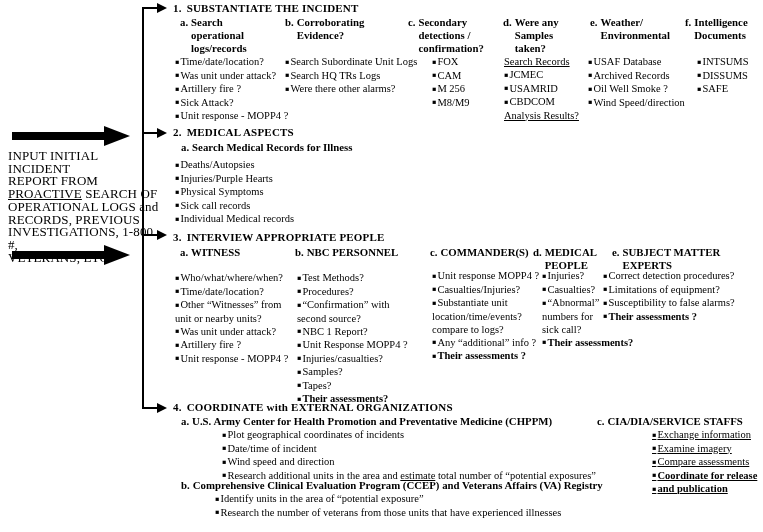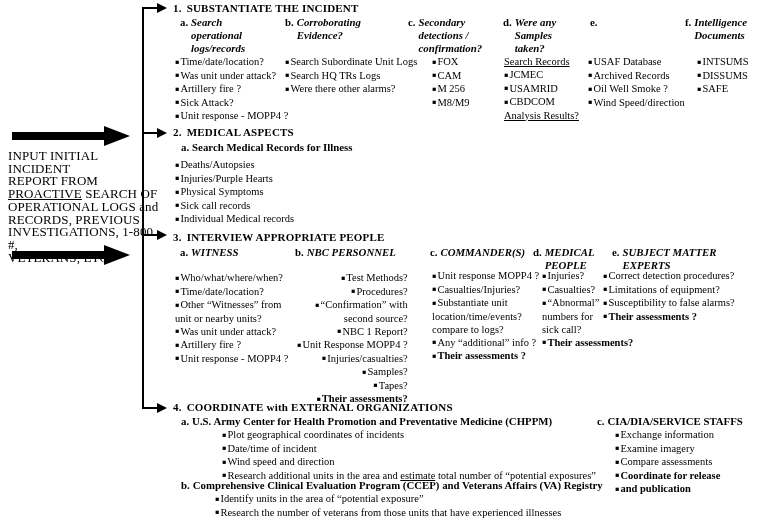--- a/index.html
+++ b/index.html
@@ -1,21 +1,21 @@
 <!DOCTYPE html>
 <html><head>
 <meta charset="utf-8">
 <style>
   html,body{margin:0;padding:0;background:#fff;}
   .canvas{position:relative;width:763px;height:532px;background:#fff;overflow:hidden;
           font-family:"Liberation Serif","DejaVu Serif",serif;color:#000;}
   .abs{position:absolute;}
   .b{font-weight:bold;}
   .u{text-decoration:underline;}
-  .pre{white-space:pre-line;font-style:italic;}
+  .pre{white-space:pre-line;}
   
   .vline{width:2px;background:#000;}
   .hline{height:2px;background:#000;}
   .ah{width:0;height:0;border-top:5px solid transparent;border-bottom:5px solid transparent;border-left:10px solid #000;}
   
   .ba-body{height:8px;background:#000;}
   .ba-head{width:0;height:0;border-top:10px solid transparent;border-bottom:10px solid transparent;border-left:26px solid #000;}
   
   .leftnote{left:8px;top:150px;width:152px;font-size:13px;line-height:12.7px;letter-spacing:.1px;}
   
@@ -85,20 +85,22 @@
 confirmation?</span>
   </div>
   <div class="abs colhead" style="left:503px;top:16px;">
     <span class="lt">d.</span>
       <span class="pre">Were any
 Samples
 taken?</span>
   </div>
   <div class="abs colhead" style="left:590px;top:16px;">
     <span class="lt">e.</span>
+      <span class="pre">Weather/
+Environmental</span>
   </div>
   <div class="abs colhead" style="left:685px;top:16px;">
     <span class="lt">f.</span>
       <span class="pre">Intelligence
 Documents</span>
   </div>
   <div class="abs list" style="left:175px;top:55px;">
       <div class="li"><span class="sq">▪</span><span>Time/date/location?</span></div>
       <div class="li"><span class="sq">▪</span><span>Was unit under attack?</span></div>
       <div class="li"><span class="sq">▪</span><span>Artillery fire ?</span></div>
@@ -179,21 +181,21 @@
   </div>
   <div class="abs list" style="left:175px;top:271px;">
       <div class="li"><span class="sq">▪</span><span>Who/what/where/when?</span></div>
       <div class="li"><span class="sq">▪</span><span>Time/date/location?</span></div>
       <div class="li"><span class="sq">▪</span><span>Other “Witnesses” from
 unit or nearby units?</span></div>
       <div class="li"><span class="sq">▪</span><span>Was unit under attack?</span></div>
       <div class="li"><span class="sq">▪</span><span>Artillery fire ?</span></div>
       <div class="li"><span class="sq">▪</span><span>Unit response - MOPP4 ?</span></div>
     </div>
-  <div class="abs list" style="left:297px;top:271px;text-align:right;">
+  <div class="abs list" style="left:297px;top:271px;">
       <div class="li"><span class="sq">▪</span><span>Test Methods?</span></div>
       <div class="li"><span class="sq">▪</span><span>Procedures?</span></div>
       <div class="li"><span class="sq">▪</span><span>“Confirmation” with
 second source?</span></div>
       <div class="li"><span class="sq">▪</span><span>NBC 1 Report?</span></div>
       <div class="li"><span class="sq">▪</span><span>Unit Response MOPP4 ?</span></div>
       <div class="li"><span class="sq">▪</span><span>Injuries/casualties?</span></div>
       <div class="li"><span class="sq">▪</span><span>Samples?</span></div>
       <div class="li"><span class="sq">▪</span><span>Tapes?</span></div>
       <div class="li"><span class="sq">▪</span><span class="b">Their assessments?</span></div>
@@ -241,21 +243,21 @@
       <span>Comprehensive Clinical Evaluation Program (CCEP) and Veterans Affairs (VA) Registry</span>
   </div>
   <div class="abs list" style="left:215px;top:492px;">
       <div class="li"><span class="sq">▪</span><span>Identify units in the area of “potential exposure”</span></div>
       <div class="li"><span class="sq">▪</span><span>Research the number of veterans from those units that have experienced illnesses</span></div>
     </div>
   <div class="abs colhead" style="left:597px;top:415px;">
     <span class="lt">c.</span>
       <span>CIA/DIA/SERVICE STAFFS</span>
   </div>
-  <div class="abs list" style="left:615px;top:428px;">
+  <div class="abs list" style="left:652px;top:428px;text-decoration:underline;">
       <div class="li"><span class="sq">▪</span><span>Exchange information</span></div>
       <div class="li"><span class="sq">▪</span><span>Examine imagery</span></div>
       <div class="li"><span class="sq">▪</span><span>Compare assessments</span></div>
       <div class="li"><span class="sq">▪</span><span class="b">Coordinate for release</span></div>
       <div class="li"><span class="sq">▪</span><span class="b">and publication</span></div>
     </div>
 
 </div>
 
 </body></html>

